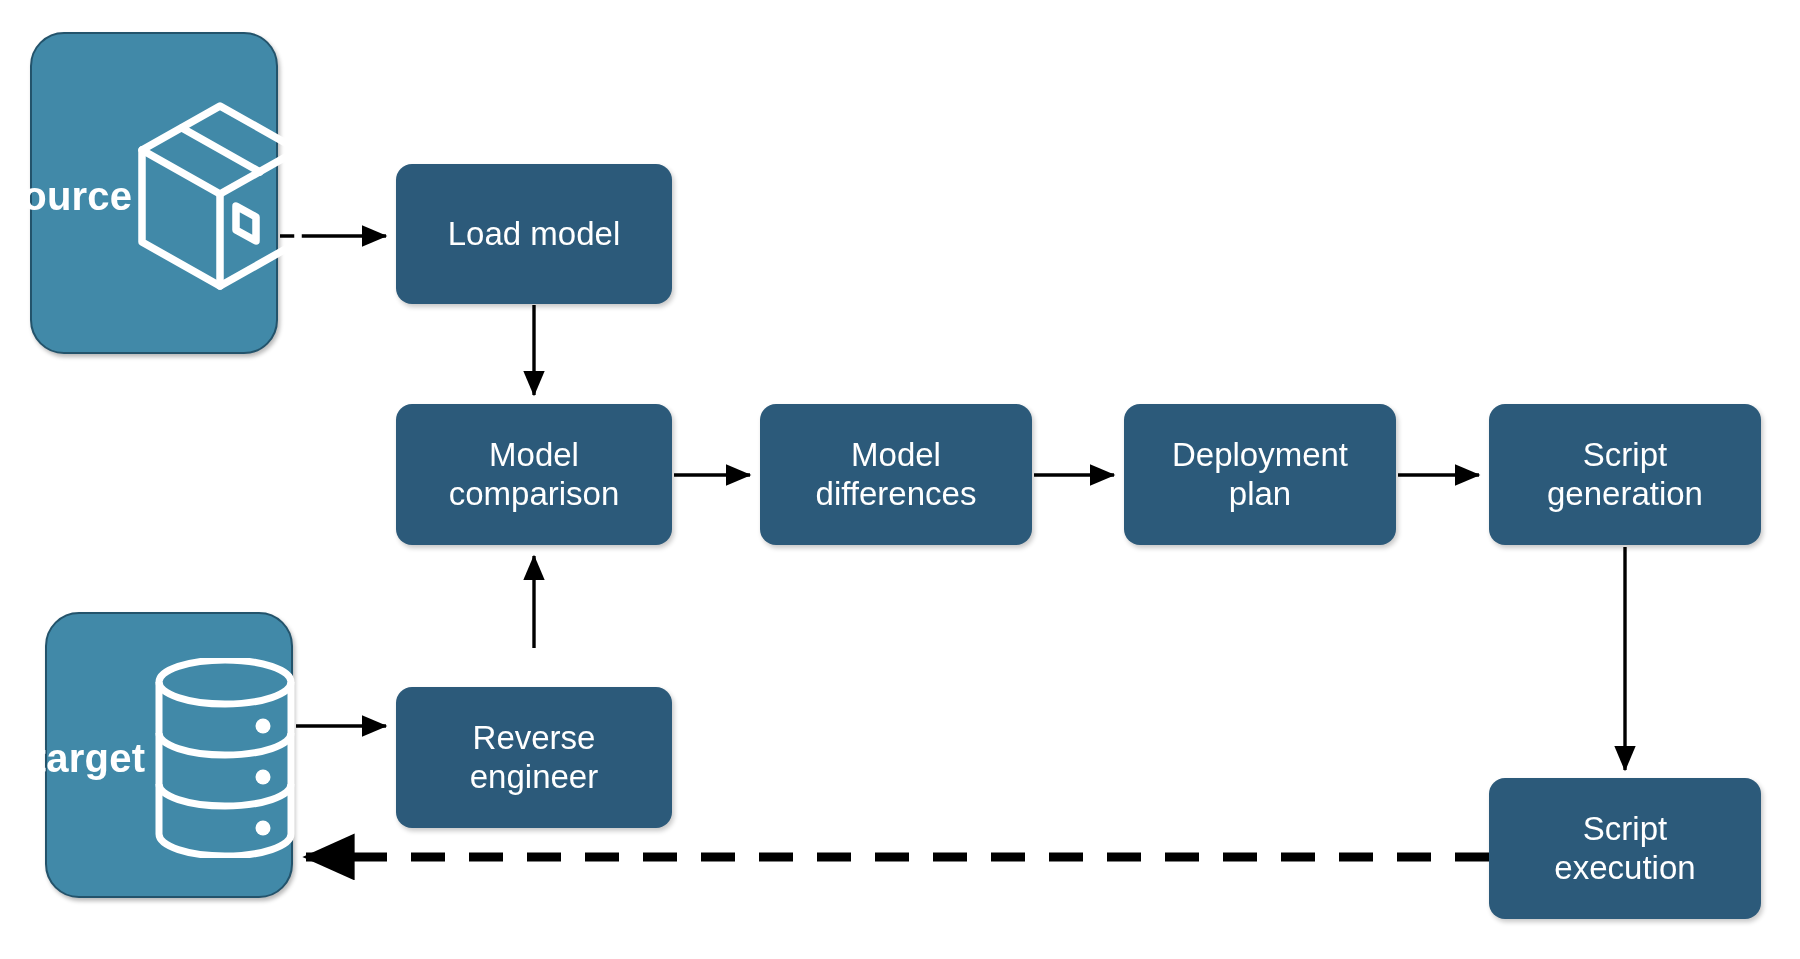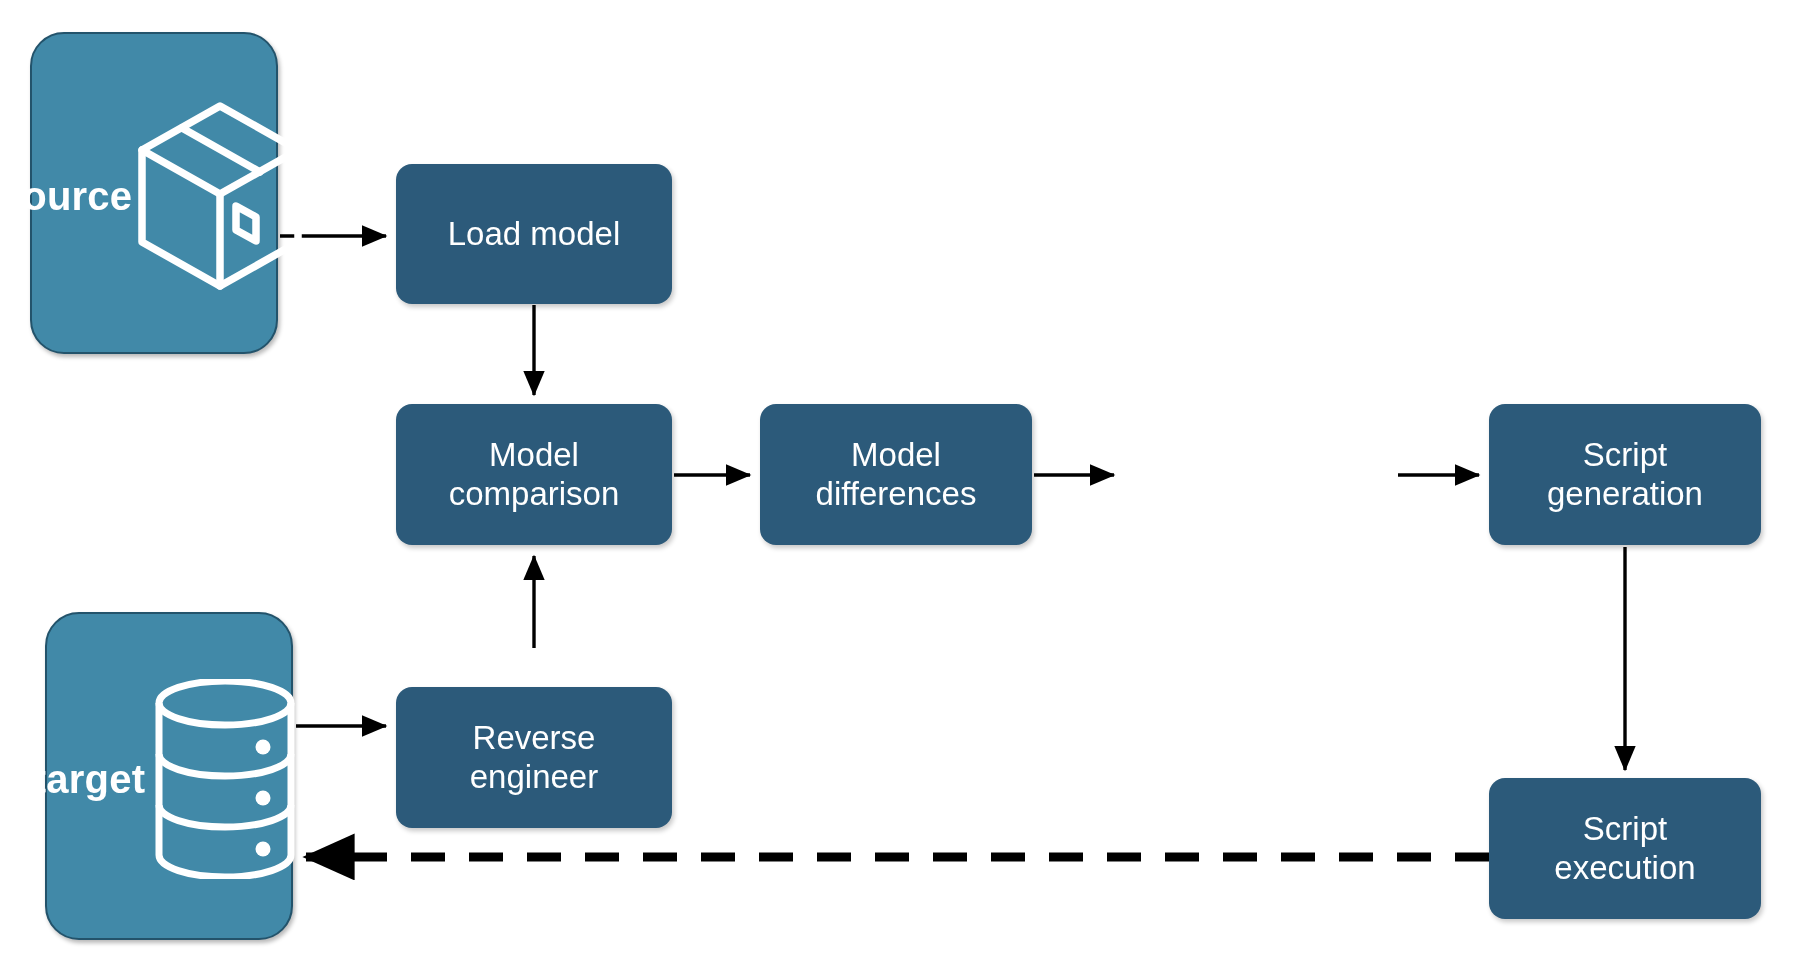--- a/index.html
+++ b/index.html
@@ -115,21 +115,21 @@
           <path d="M88 8 L166 52 L166 144 L88 188 L10 144 L10 52 Z"></path>
           <path d="M10 52 L88 96 L166 52"></path>
           <path d="M88 96 L88 188"></path>
           <path d="M50 30 L128 74"></path>
         </g>
         <path d="M104 108 L124 119 L124 143 L104 132 Z" fill="none" stroke="#ffffff" stroke-width="7.5" stroke-linejoin="round"></path>
       </svg>
     </span>
   </div>
 
-  <div class="node endpoint" style="left:45px; top:612px; width:248px; height:328px;">
+  <div class="node endpoint" style="left:45px; top:612px; width:248px; height:286px;">
     <div class="endpoint-label">target</div>
     <span class="endpoint-icon">
       <svg width="160" height="200" viewBox="0 0 160 200" xmlns="http://www.w3.org/2000/svg">
         <g fill="none" stroke="#ffffff" stroke-width="7" stroke-linejoin="round">
 
           <path d="M14 24 L14 176 A66 22 0 0 0 146 176 L146 24"></path>
 
           <ellipse cx="80" cy="24" rx="66" ry="22"></ellipse>
 
           <path d="M14 75 A66 22 0 0 0 146 75"></path>
@@ -155,20 +155,24 @@
   <div class="node process" style="left:396px; top:650px; width:276px; height:141px;margin-top:37px;">
     <div class="process-label">Reverse
 engineer</div>
   </div>
 
   <div class="node process" style="left:760px; top:404px; width:272px; height:141px;">
     <div class="process-label">Model
 differences</div>
   </div>
 
+  <div class="node process" style="left:1124px; top:404px; width:272px; height:141px;">
+    <div class="process-label">Deployment
+plan</div>
+  </div>
 
   <div class="node process" style="left:1489px; top:404px; width:272px; height:141px;">
     <div class="process-label">Script
 generation</div>
   </div>
 
   <div class="node process" style="left:1489px; top:778px; width:272px; height:141px;">
     <div class="process-label">Script
 execution</div>
   </div>

